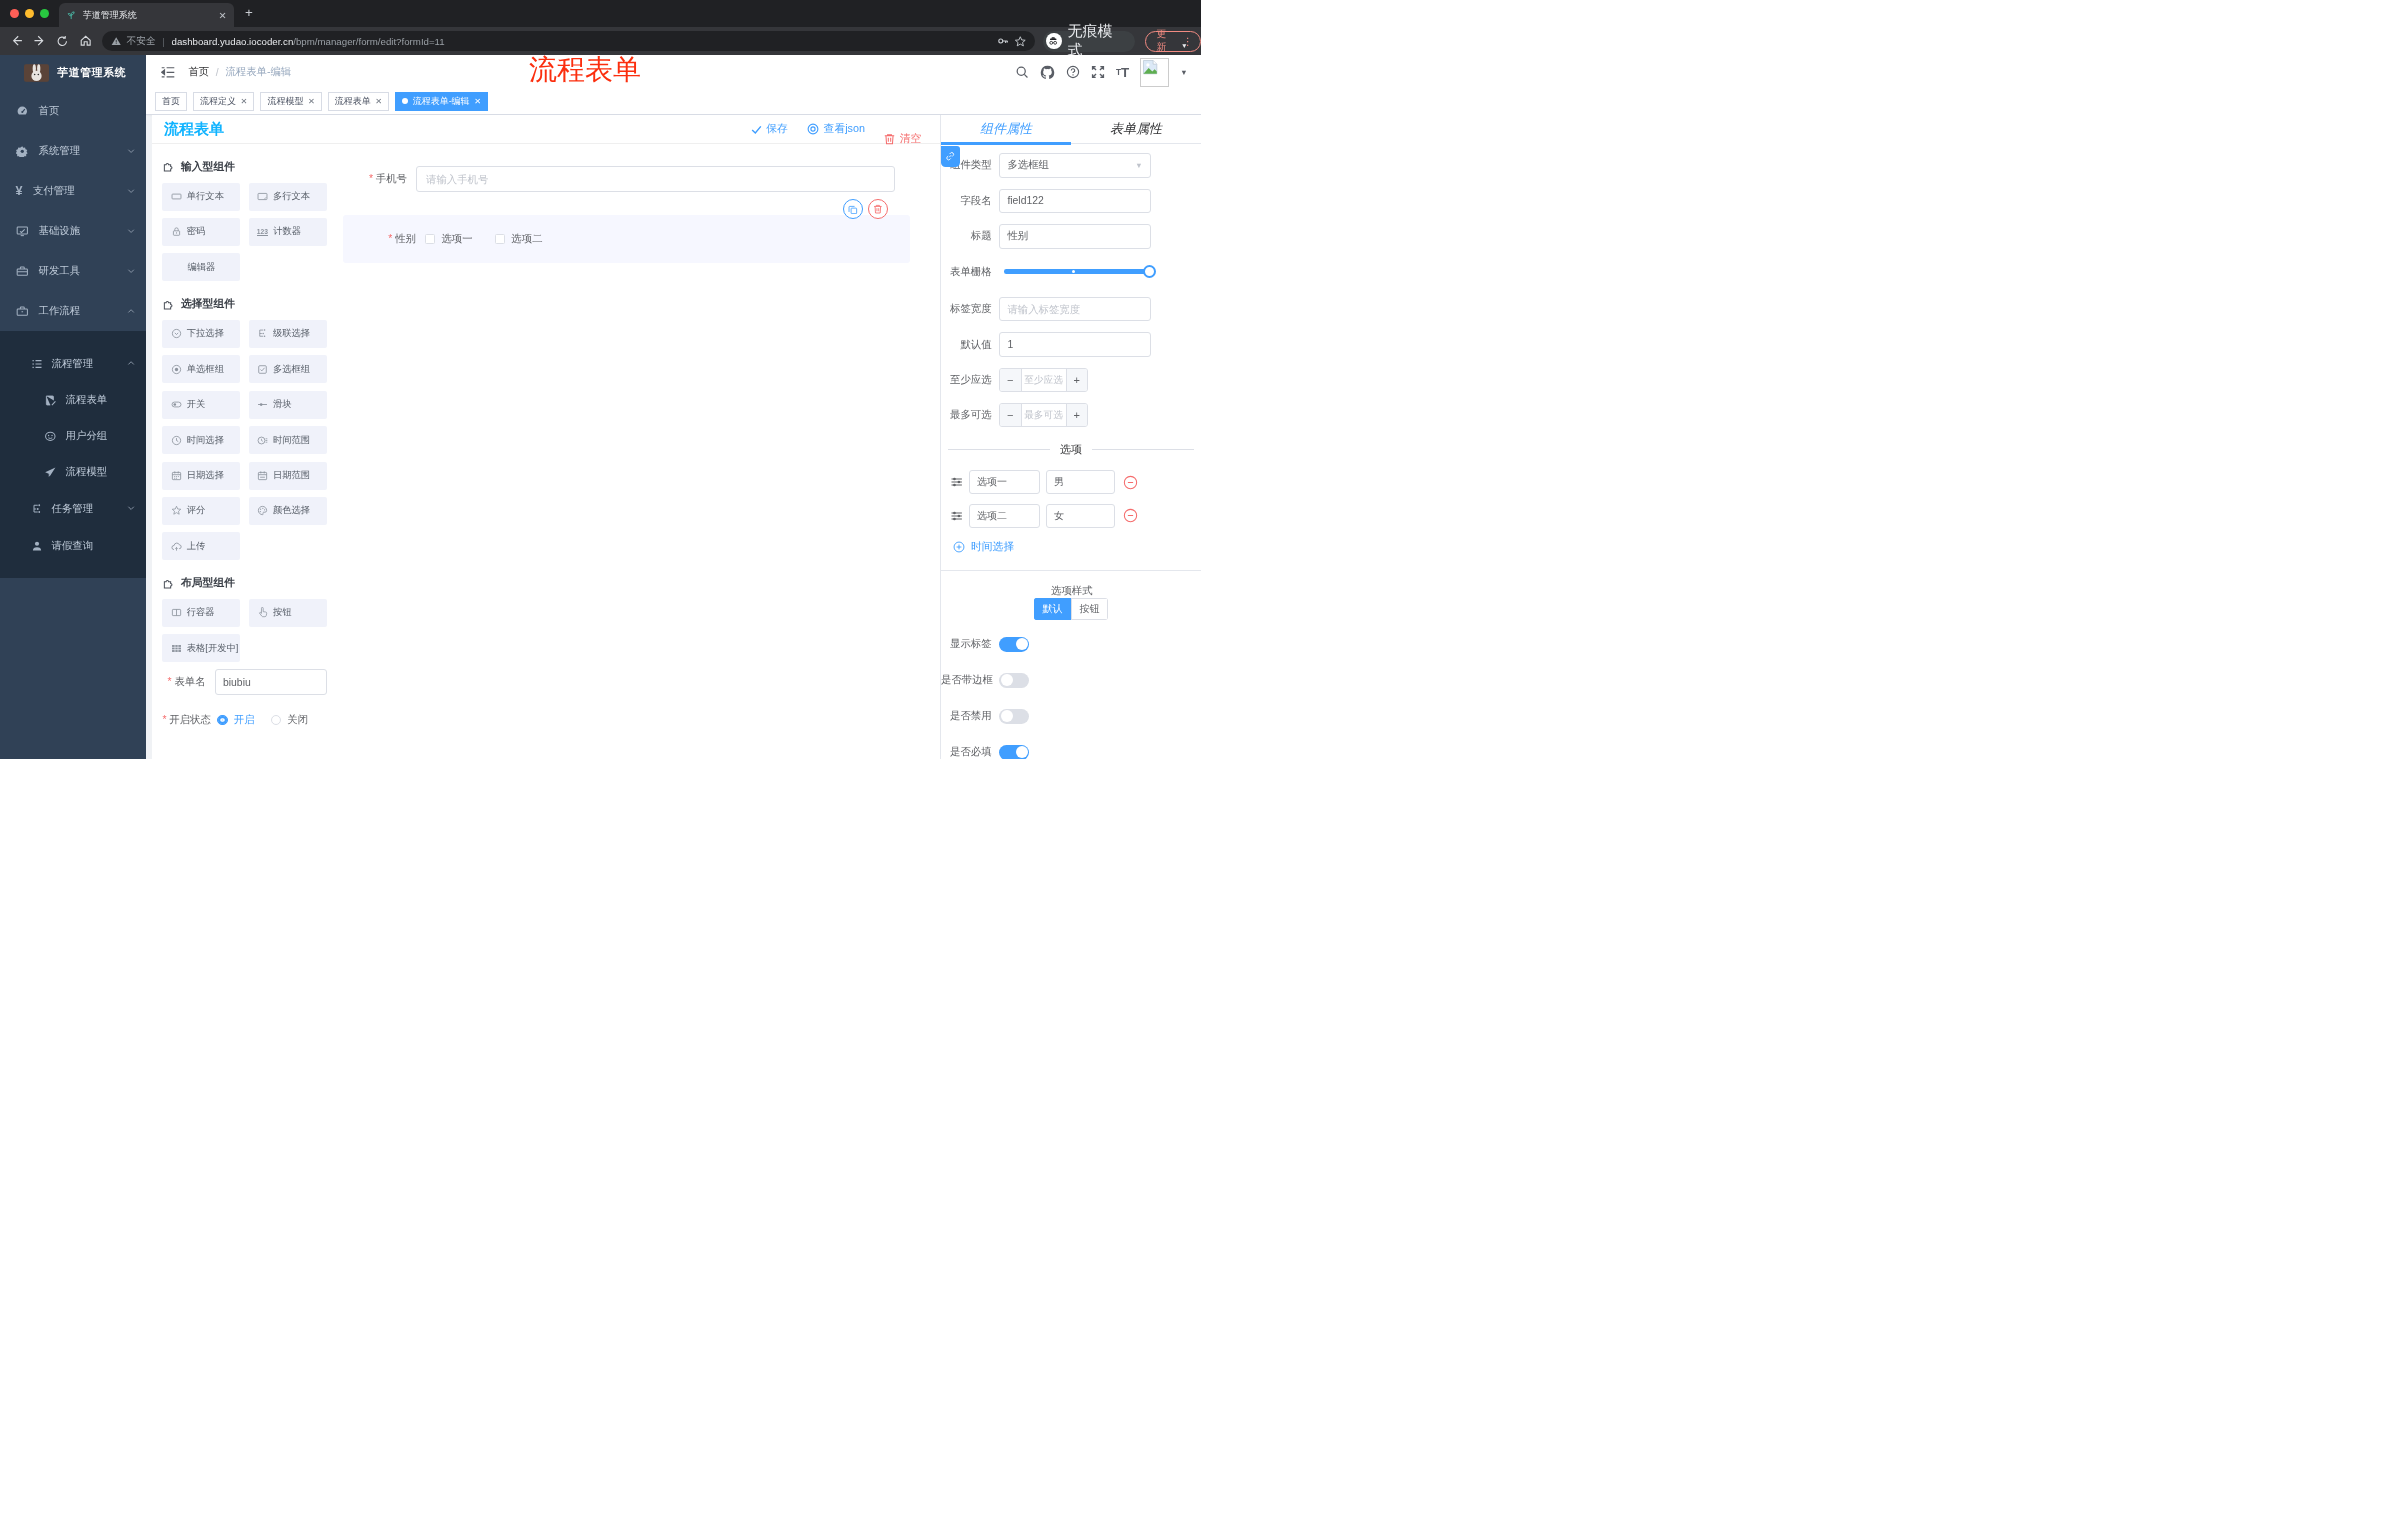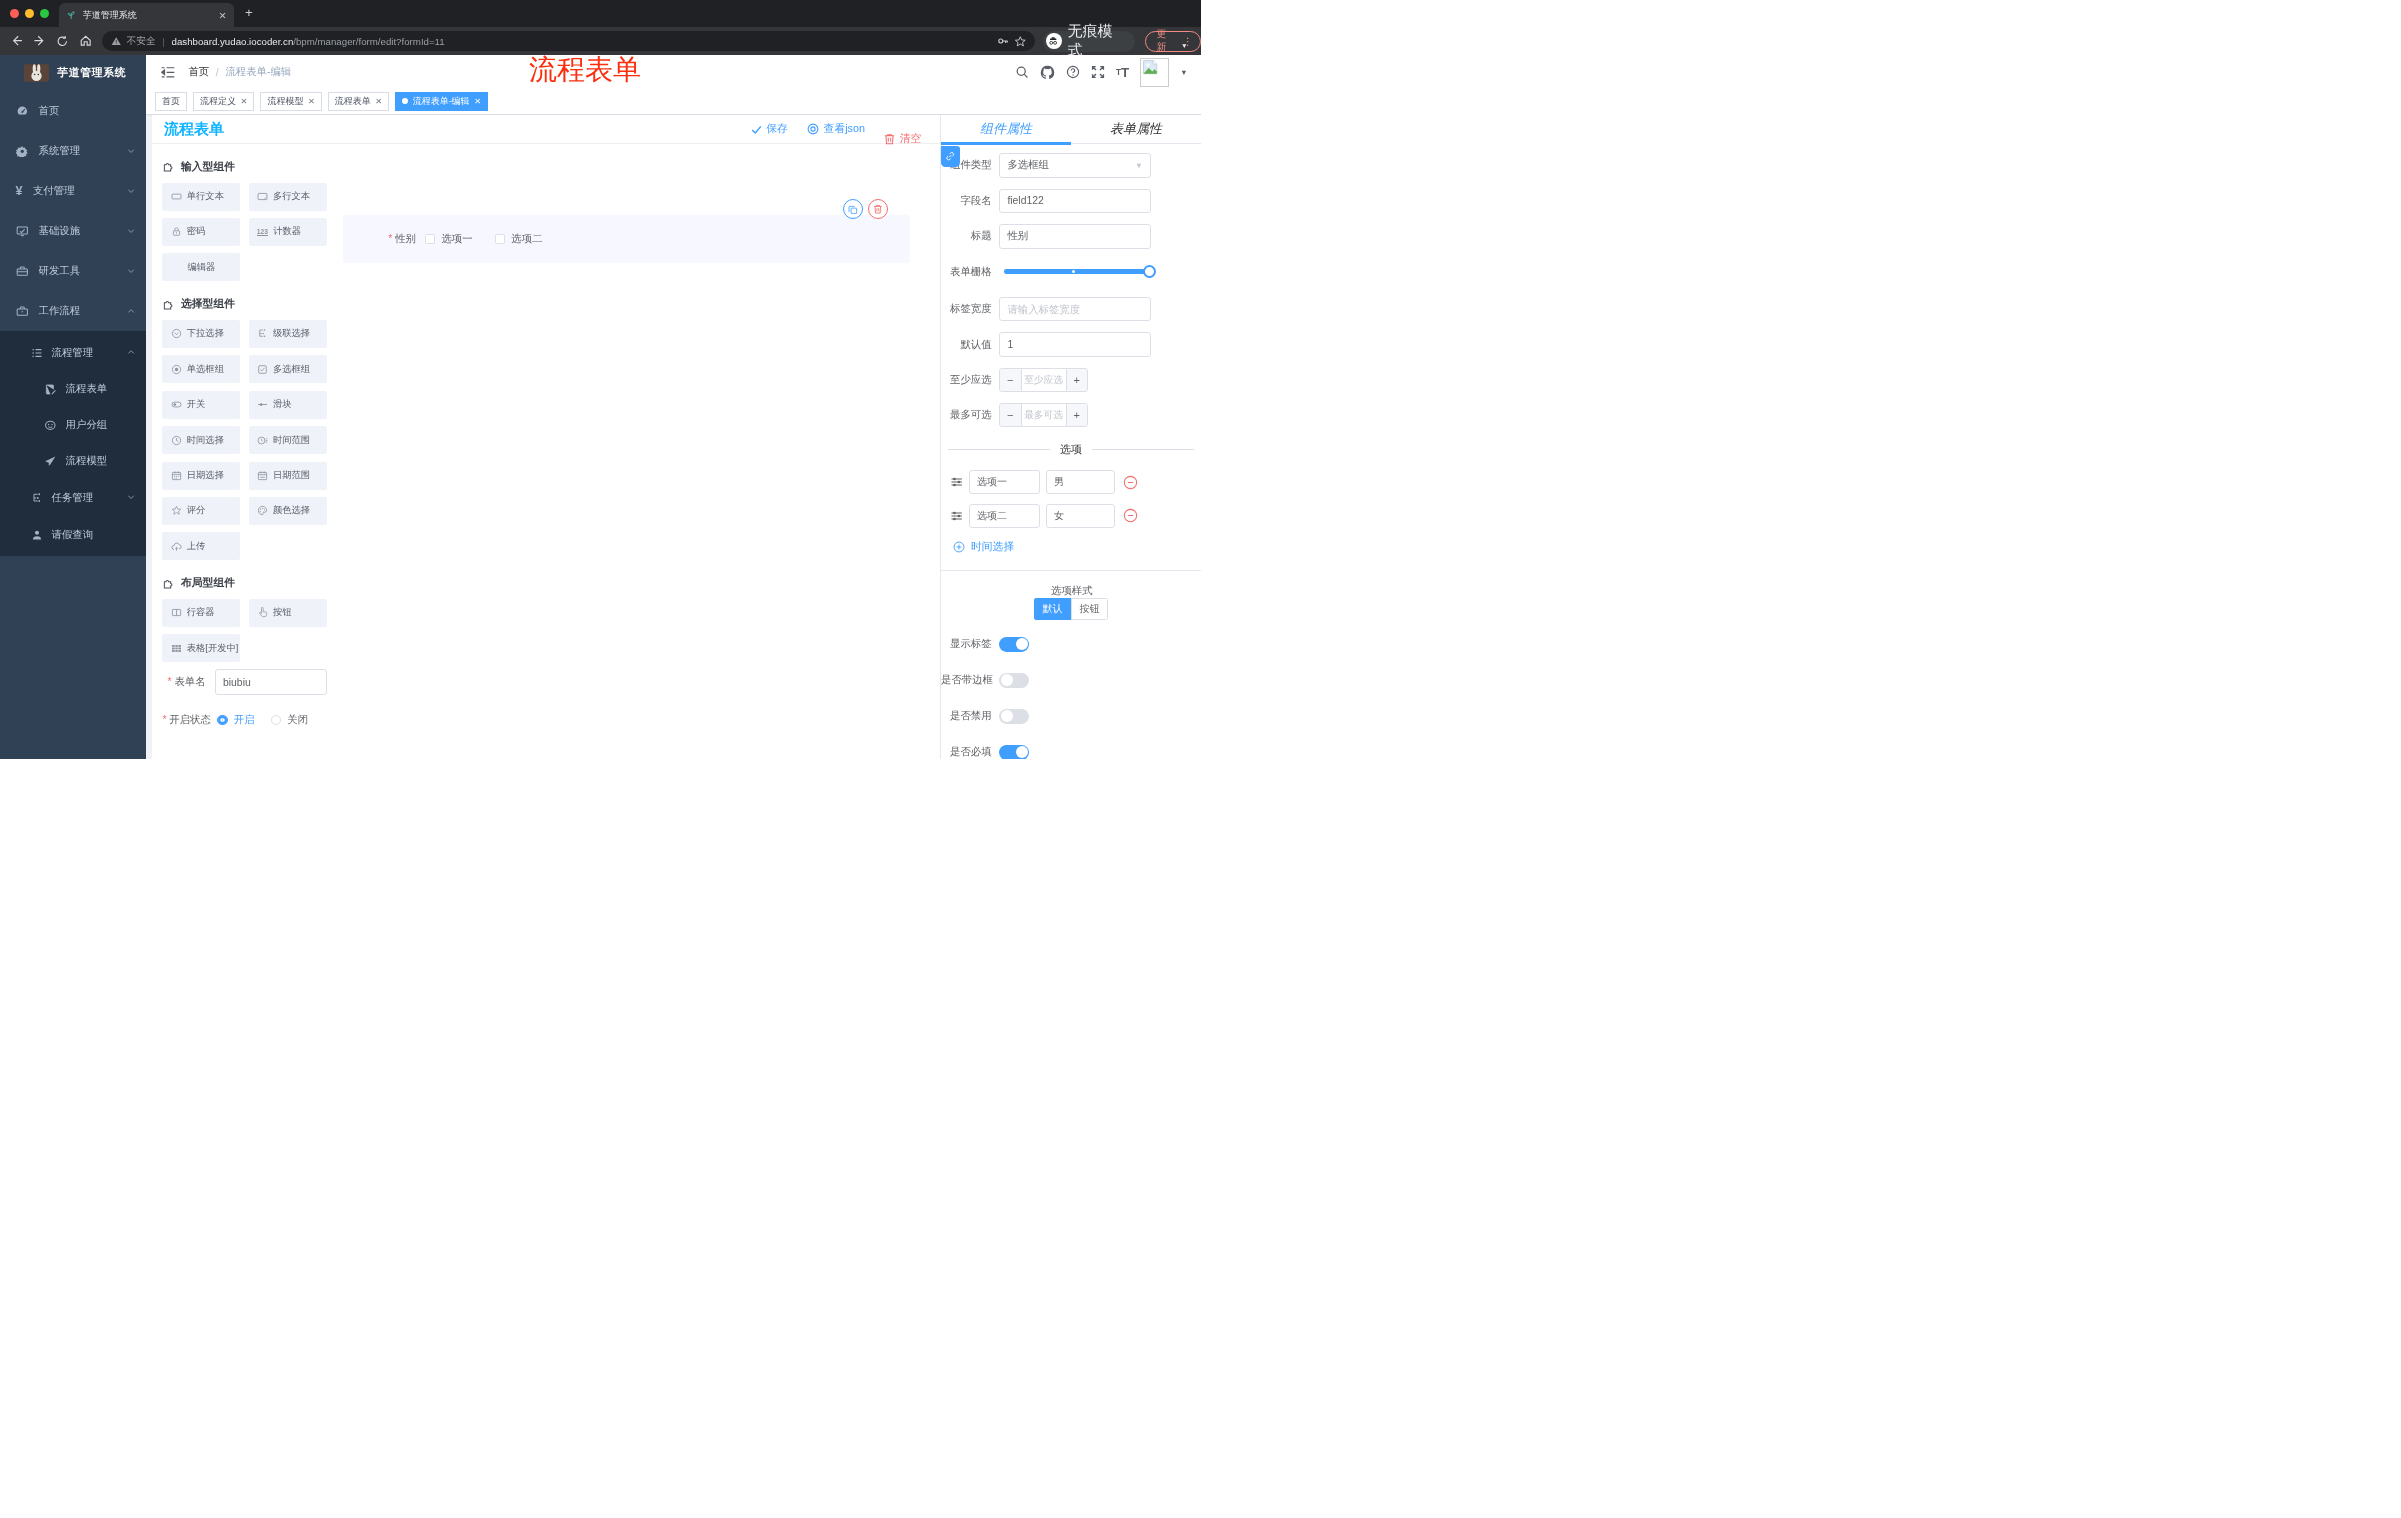--- a/index.html
+++ b/index.html
@@ -36,21 +36,21 @@
 
   
   .sidebar { width:146px; background:#304156; color:#bfcbd9; flex:none; display:flex; flex-direction:column; }
   .logo-row { height:36px; display:flex; align-items:center; padding-left:24px; gap:8.2px; }
   .logo-img { width:25px; height:18px; border-radius:2.2px; overflow:hidden; flex:none; }
   .logo-title { color:#fff; font-weight:bold; font-size:10.8px; letter-spacing:0.7px; }
   .side-item { height:40px; display:flex; align-items:center; padding:0 10.4px 0 15.6px; gap:10.4px; font-size:10.4px; }
   .side-item .lbl { flex:1; }
   .side-item .ico, .sub-item .ico { color:#a3b1c2; }
   .chev { color:#8a97a8; }
-  .submenu { background:#1f2d3d; padding:3px 0; }
+  .submenu { background:#1f2d3d; padding:14px 0; }
   .sub-item { display:flex; align-items:center; gap:9px; font-size:10.4px; }
   .sub-l2 { height:37px; padding:0 10.4px 0 30.5px; }
   .sub-l3 { height:36px; padding:0 10.4px 0 44px; }
   .sub-item .lbl { flex:1; }
 
   
   .main { flex:1; display:flex; flex-direction:column; min-width:0; background:#f0f2f5; }
   .app-header { height:34px; background:#fff; display:flex; align-items:center; padding:0 13.4px 0 15px; position:relative; }
   .hamburger { color:#5a5e66; margin-right:13.4px; }
   .crumb-root { color:#303133; }
@@ -757,20 +757,24 @@
                     <span class="rdot"></span>
                     <span class="rlbl">关闭</span>
                   </span>
                 </div>
               </div>
 
             </div>
           </div>
 
           <div class="canvas">
+            <div class="c-row">
+              <span class="c-label"><span class="req">手机号</span></span>
+              <input class="c-input" placeholder="请输入手机号" style="">
+            </div>
 
             <div class="sel-block">
               <div class="sel-actions">
                 <span class="circle-btn">
                   <svg width="9.7" height="9.7" viewBox="0 0 14 14">
                       <rect x="4.5" y="4.5" width="8" height="8" rx="1" fill="none" stroke="currentColor" stroke-width="1.2"></rect>
                       <path d="M9.5 2 H2.5 a1 1 0 0 0-1 1 v7" fill="none" stroke="currentColor" stroke-width="1.2"></path>
                     </svg>
                 </span>
                 <span class="circle-btn del">

